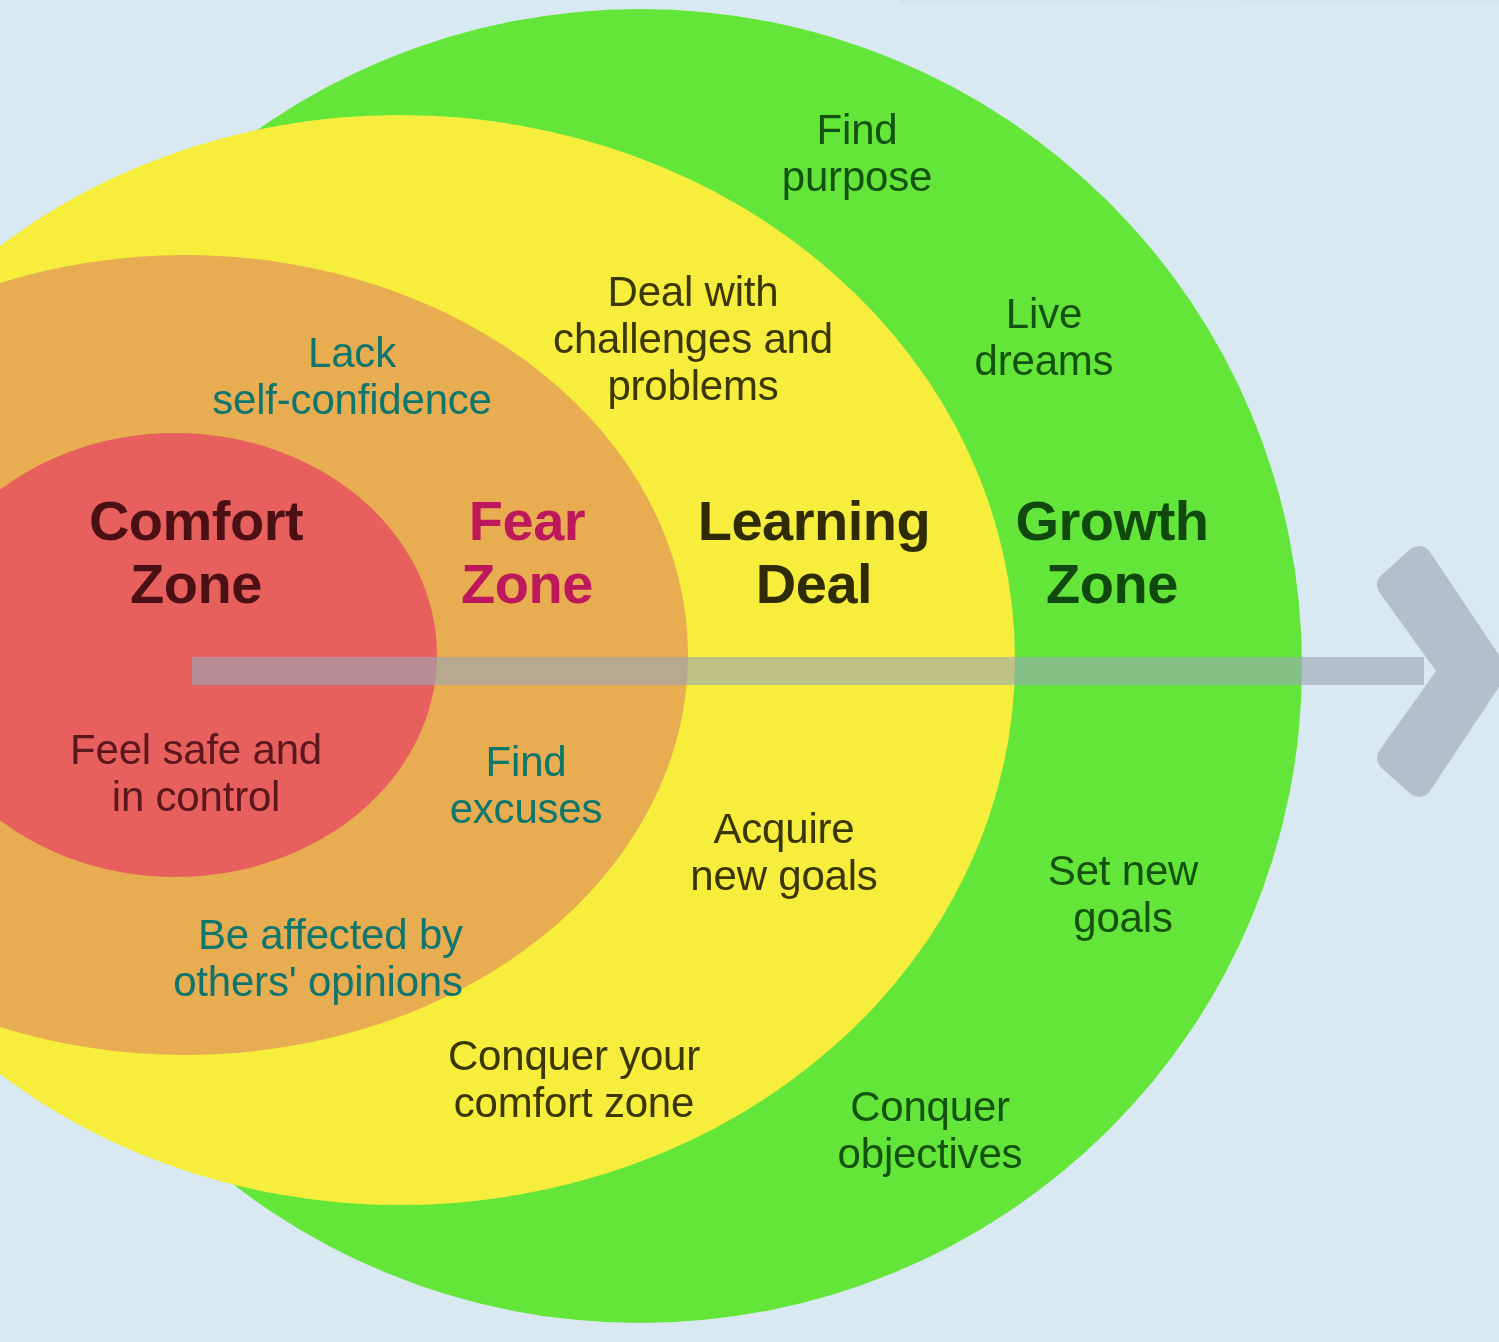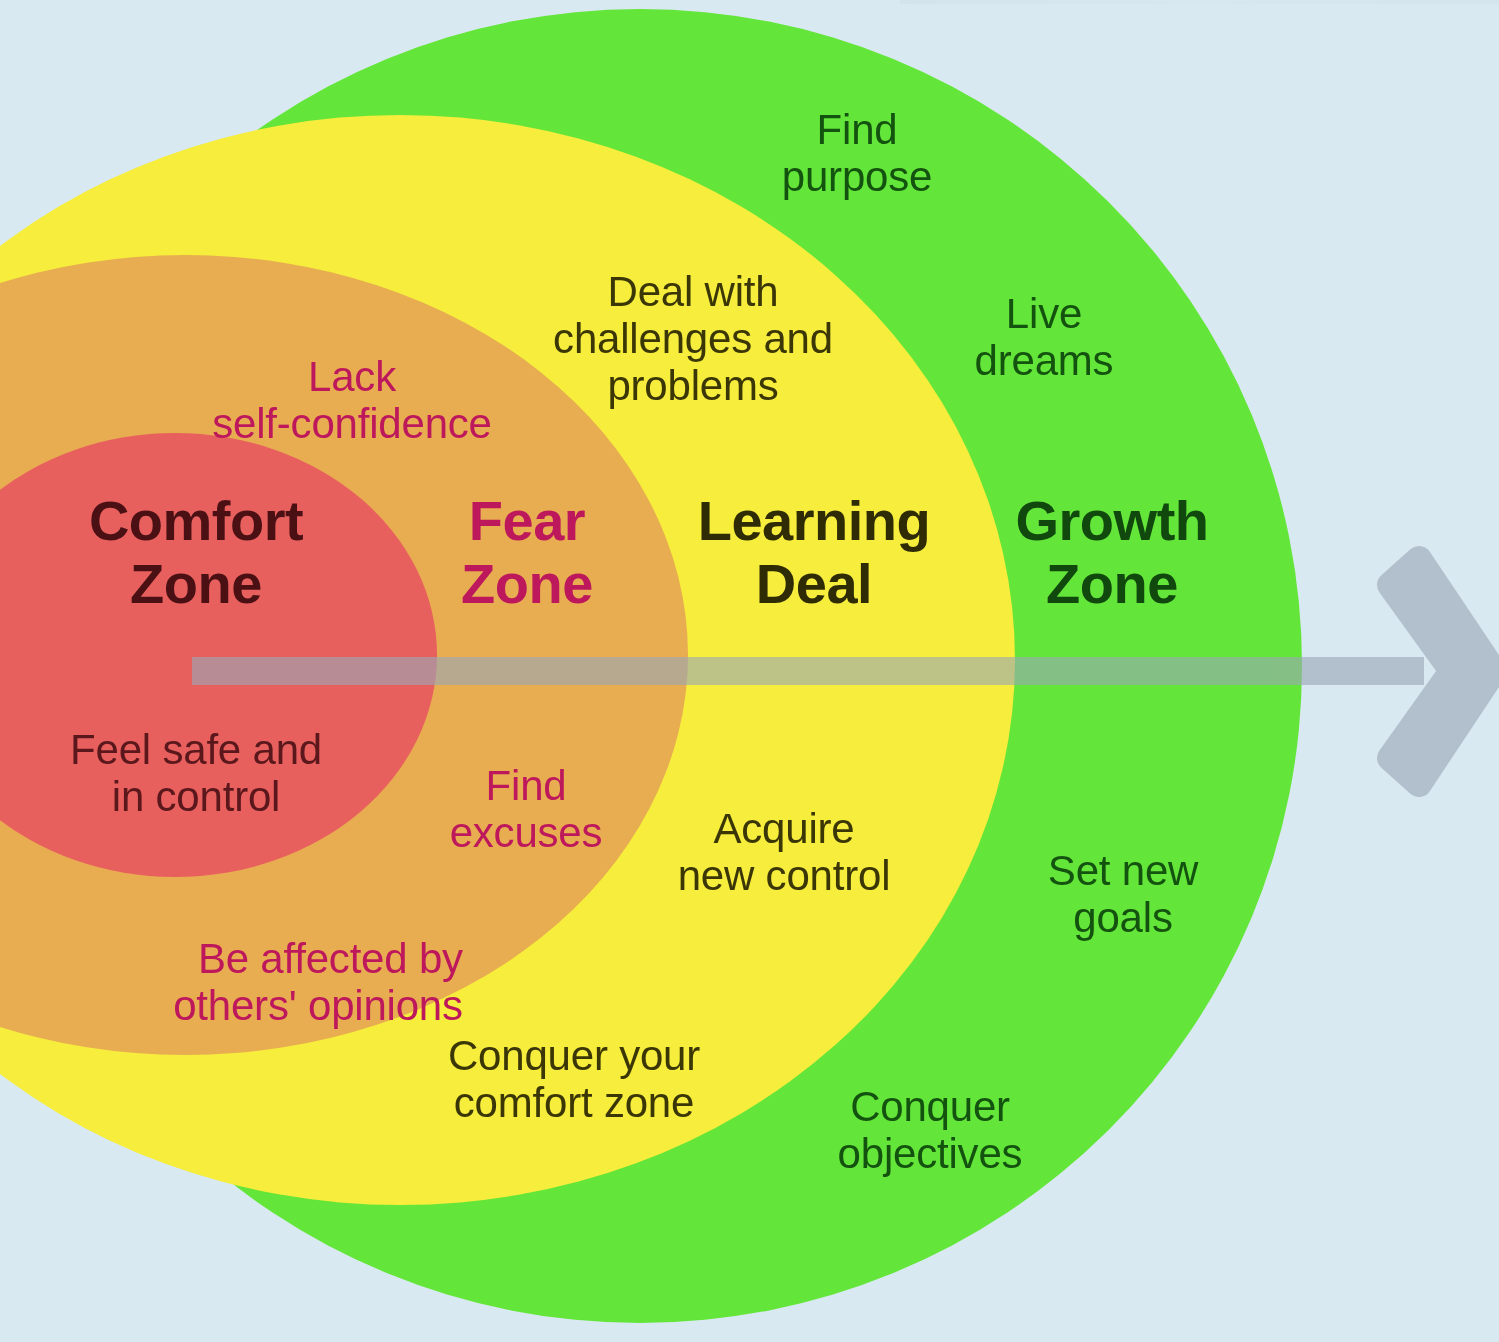--- a/index.html
+++ b/index.html
@@ -41,21 +41,21 @@
     font-weight: normal;
     font-size: 42px;
     letter-spacing: -0.2px;
   }
   .t-comfort { color: #4a1014; }
   .t-fear    { color: #be185d; }
   .t-learn   { color: #2e2b05; }
   .t-growth  { color: #10480d; }
 
   .n-comfort { color: #5a171c; }
-  .n-fear    { color: #be185d; margin-top: 24px; }
+  .n-fear    { color: #0f766e; }
   .n-learn   { color: #3b3606; }
   .n-growth  { color: #14530f; }
 
   #arrow {
     position: absolute;
     left: 0; top: 0;
     width: 1499px; height: 1342px;
     pointer-events: none;
   }
   .top-noise {
@@ -106,21 +106,21 @@
 self-confidence</div>
   <div class="lbl zone-note n-fear" style="left:526px; top:785px;">Find
 excuses</div>
   <div class="lbl zone-note n-fear" style="left:318px; top:958px;text-align:right;">Be affected by
 others' opinions</div>
 
   <div class="lbl zone-note n-learn" style="left:693px; top:339px;">Deal with
 challenges and
 problems</div>
   <div class="lbl zone-note n-learn" style="left:784px; top:852px;">Acquire
-new control</div>
+new goals</div>
   <div class="lbl zone-note n-learn" style="left:574px; top:1079px;">Conquer your
 comfort zone</div>
 
   <div class="lbl zone-note n-growth" style="left:857px; top:153px;">Find
 purpose</div>
   <div class="lbl zone-note n-growth" style="left:1044px; top:337px;">Live
 dreams</div>
   <div class="lbl zone-note n-growth" style="left:1123px; top:894px;">Set new
 goals</div>
   <div class="lbl zone-note n-growth" style="left:930px; top:1130px;">Conquer

